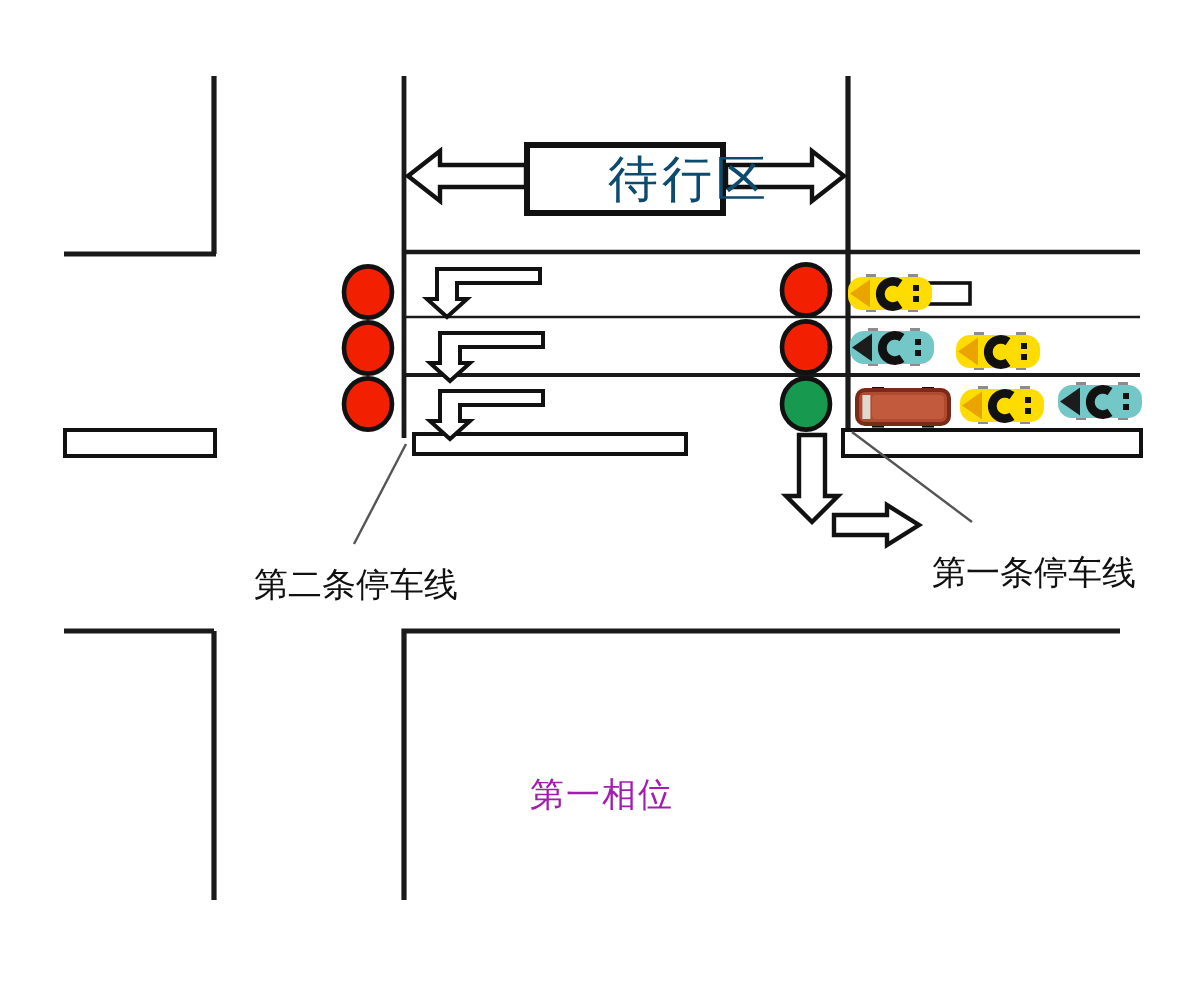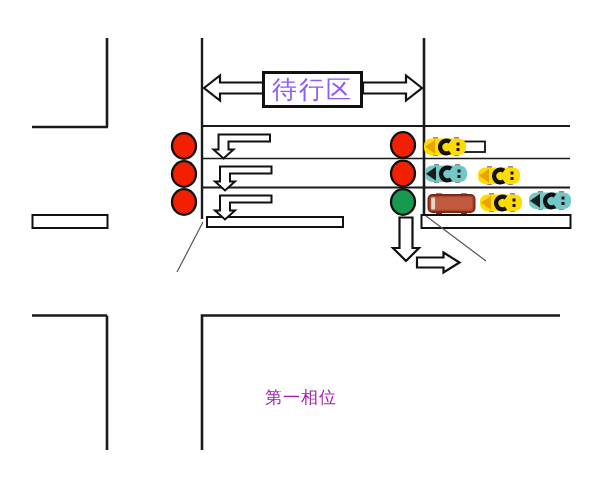--- a/index.html
+++ b/index.html
@@ -132,18 +132,20 @@
           <rect x="31" y="16.5" width="5" height="2.5" fill="rgba(0,0,0,0.45)"></rect>
           <rect x="1" y="1.5" width="42" height="16.5" rx="7" fill="#74c7c7"></rect>
           <polygon points="2,9.8 12,2.8 12,16.8" fill="#1c1c1c"></polygon>
           <path d="M27,4.8 A6.3,6.3 0 1 0 27,15.2" fill="none" stroke="#111" stroke-width="4.4"></path>
           <rect x="33.5" y="5.5" width="3" height="3" fill="#111"></rect>
           <rect x="33.5" y="11" width="3" height="3" fill="#111"></rect>
         </g>
       </g>
   </svg>
 
-  <div id="waiting-zone-label" class="lbl" style="color: #8b5cf6;">待行区</div>
+  <div id="waiting-zone-label" class="lbl" style="color: #0c4a6e; padding-left: 32px;">待行区</div>
 
+  <div id="second-stopline-label" class="lbl">第二条停车线</div>
 
+  <div id="first-stopline-label" class="lbl">第一条停车线</div>
 
   <div id="phase-label" class="lbl" style="color: #a21caf;">第一相位</div>
 </div>
 
 </body></html>

